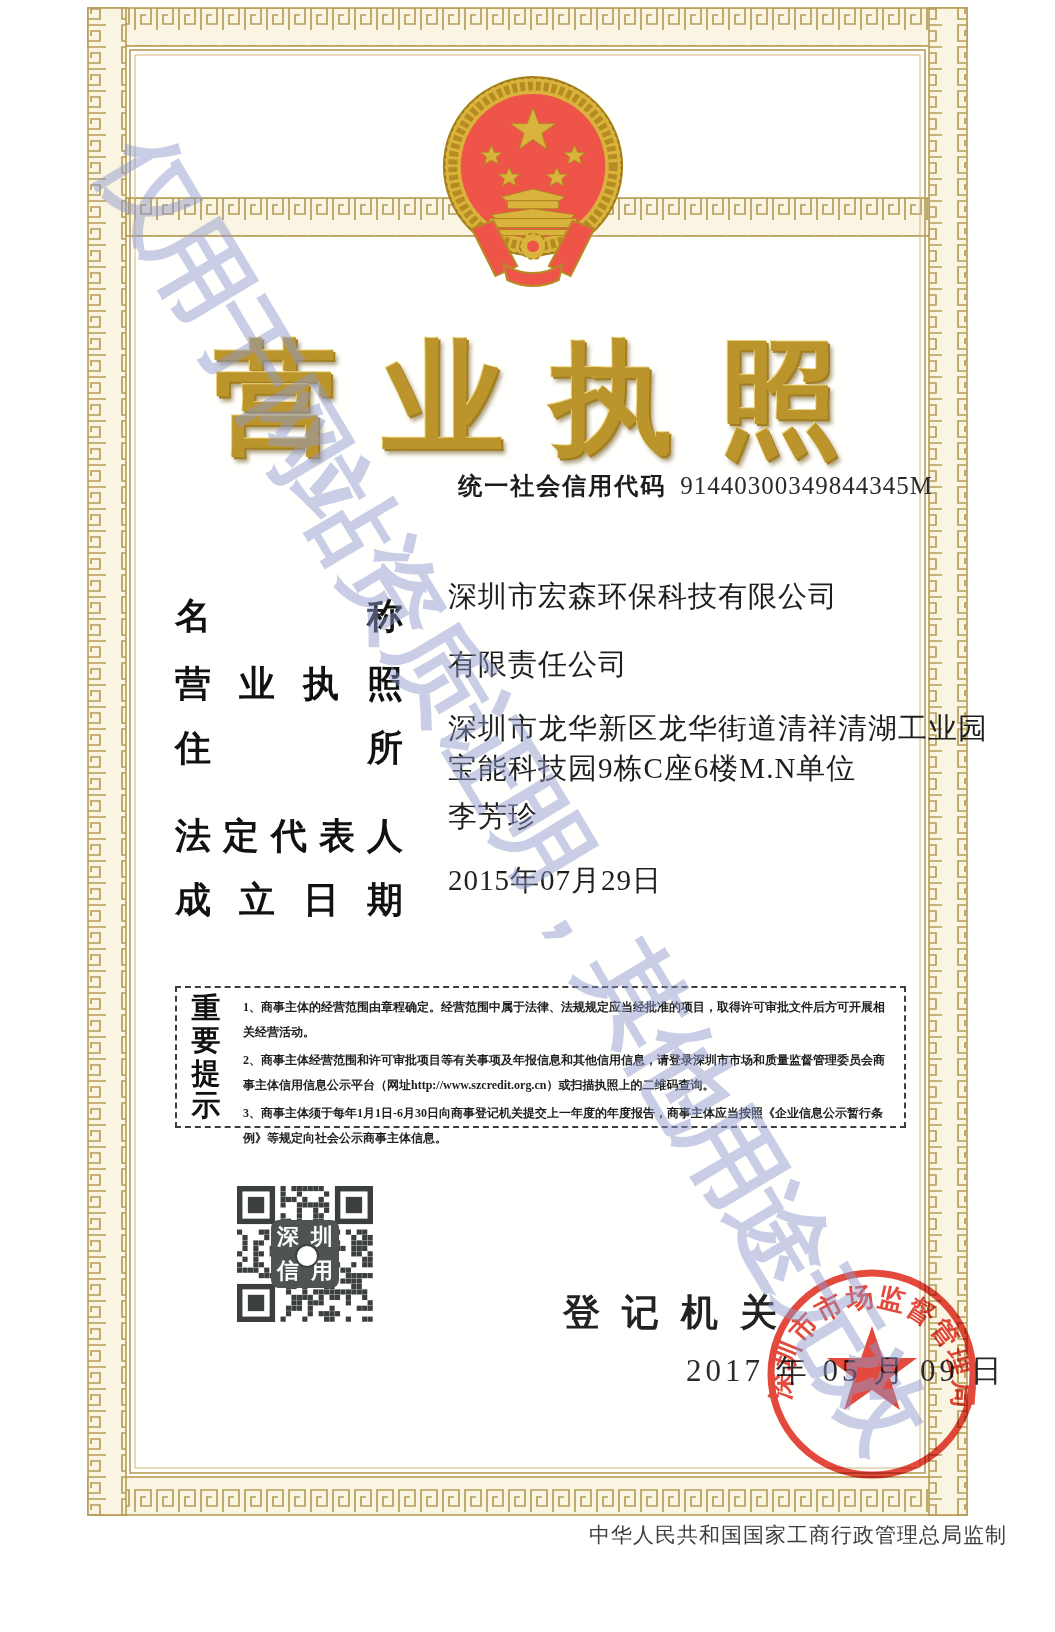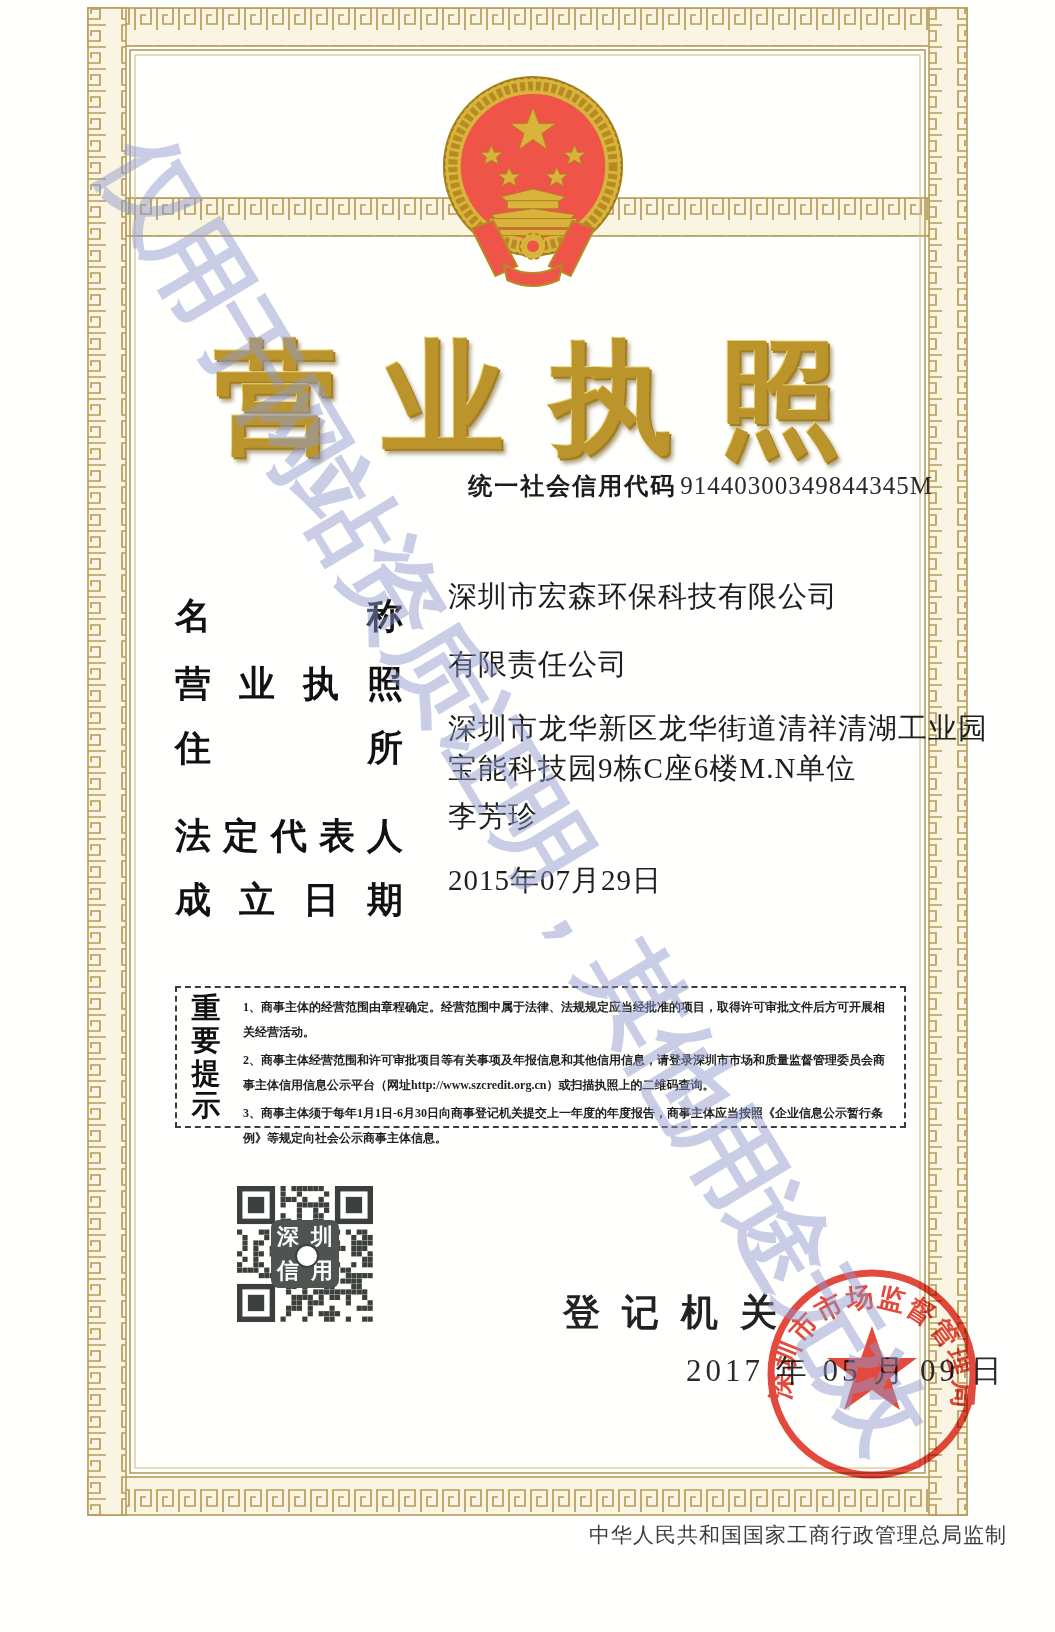--- a/index.html
+++ b/index.html
@@ -12,21 +12,21 @@
   
   #title{position:absolute;left:0;top:318px;width:100%;text-align:center;z-index:2;
          font-size:122px;font-weight:700;letter-spacing:46px;text-indent:46px;
          font-family:"Liberation Serif","DejaVu Serif",serif;
          color:#bb952c;
          text-shadow:-1px -1px 0 #ecd57e, 2px 2px 0 #a37f22, 4px 5px 4px rgba(105,78,16,.55);}
   
   #credit{position:absolute;right:122px;top:470px;z-index:2;white-space:nowrap;}
   #credit .lbl{font-family:"Liberation Sans","DejaVu Sans",sans-serif;font-weight:bold;
                font-size:24px;color:#1c1c1c;letter-spacing:2px;}
-  #credit .val{font-size:25px;color:#2a2a2a;letter-spacing:1px;
+  #credit .val{font-size:25px;color:#2a2a2a;letter-spacing:1px;margin-left:10px;
                font-family:"Liberation Serif","DejaVu Serif",serif;}
   
   .field{position:absolute;left:175px;z-index:2;display:flex;align-items:flex-start;}
   .field .flabel{width:228px;font-family:"Liberation Sans","DejaVu Sans",sans-serif;
                  font-weight:bold;font-size:36px;color:#111;
                  text-align:justify;text-align-last:justify;flex:0 0 228px;margin-top:16px;}
   .field .fvalue{margin-left:45px;font-size:29px;color:#1e1e1e;line-height:40px;
                  width:540px;letter-spacing:1px;}
   
   #notice{position:absolute;left:175px;top:986px;width:731px;height:142px;z-index:2;

